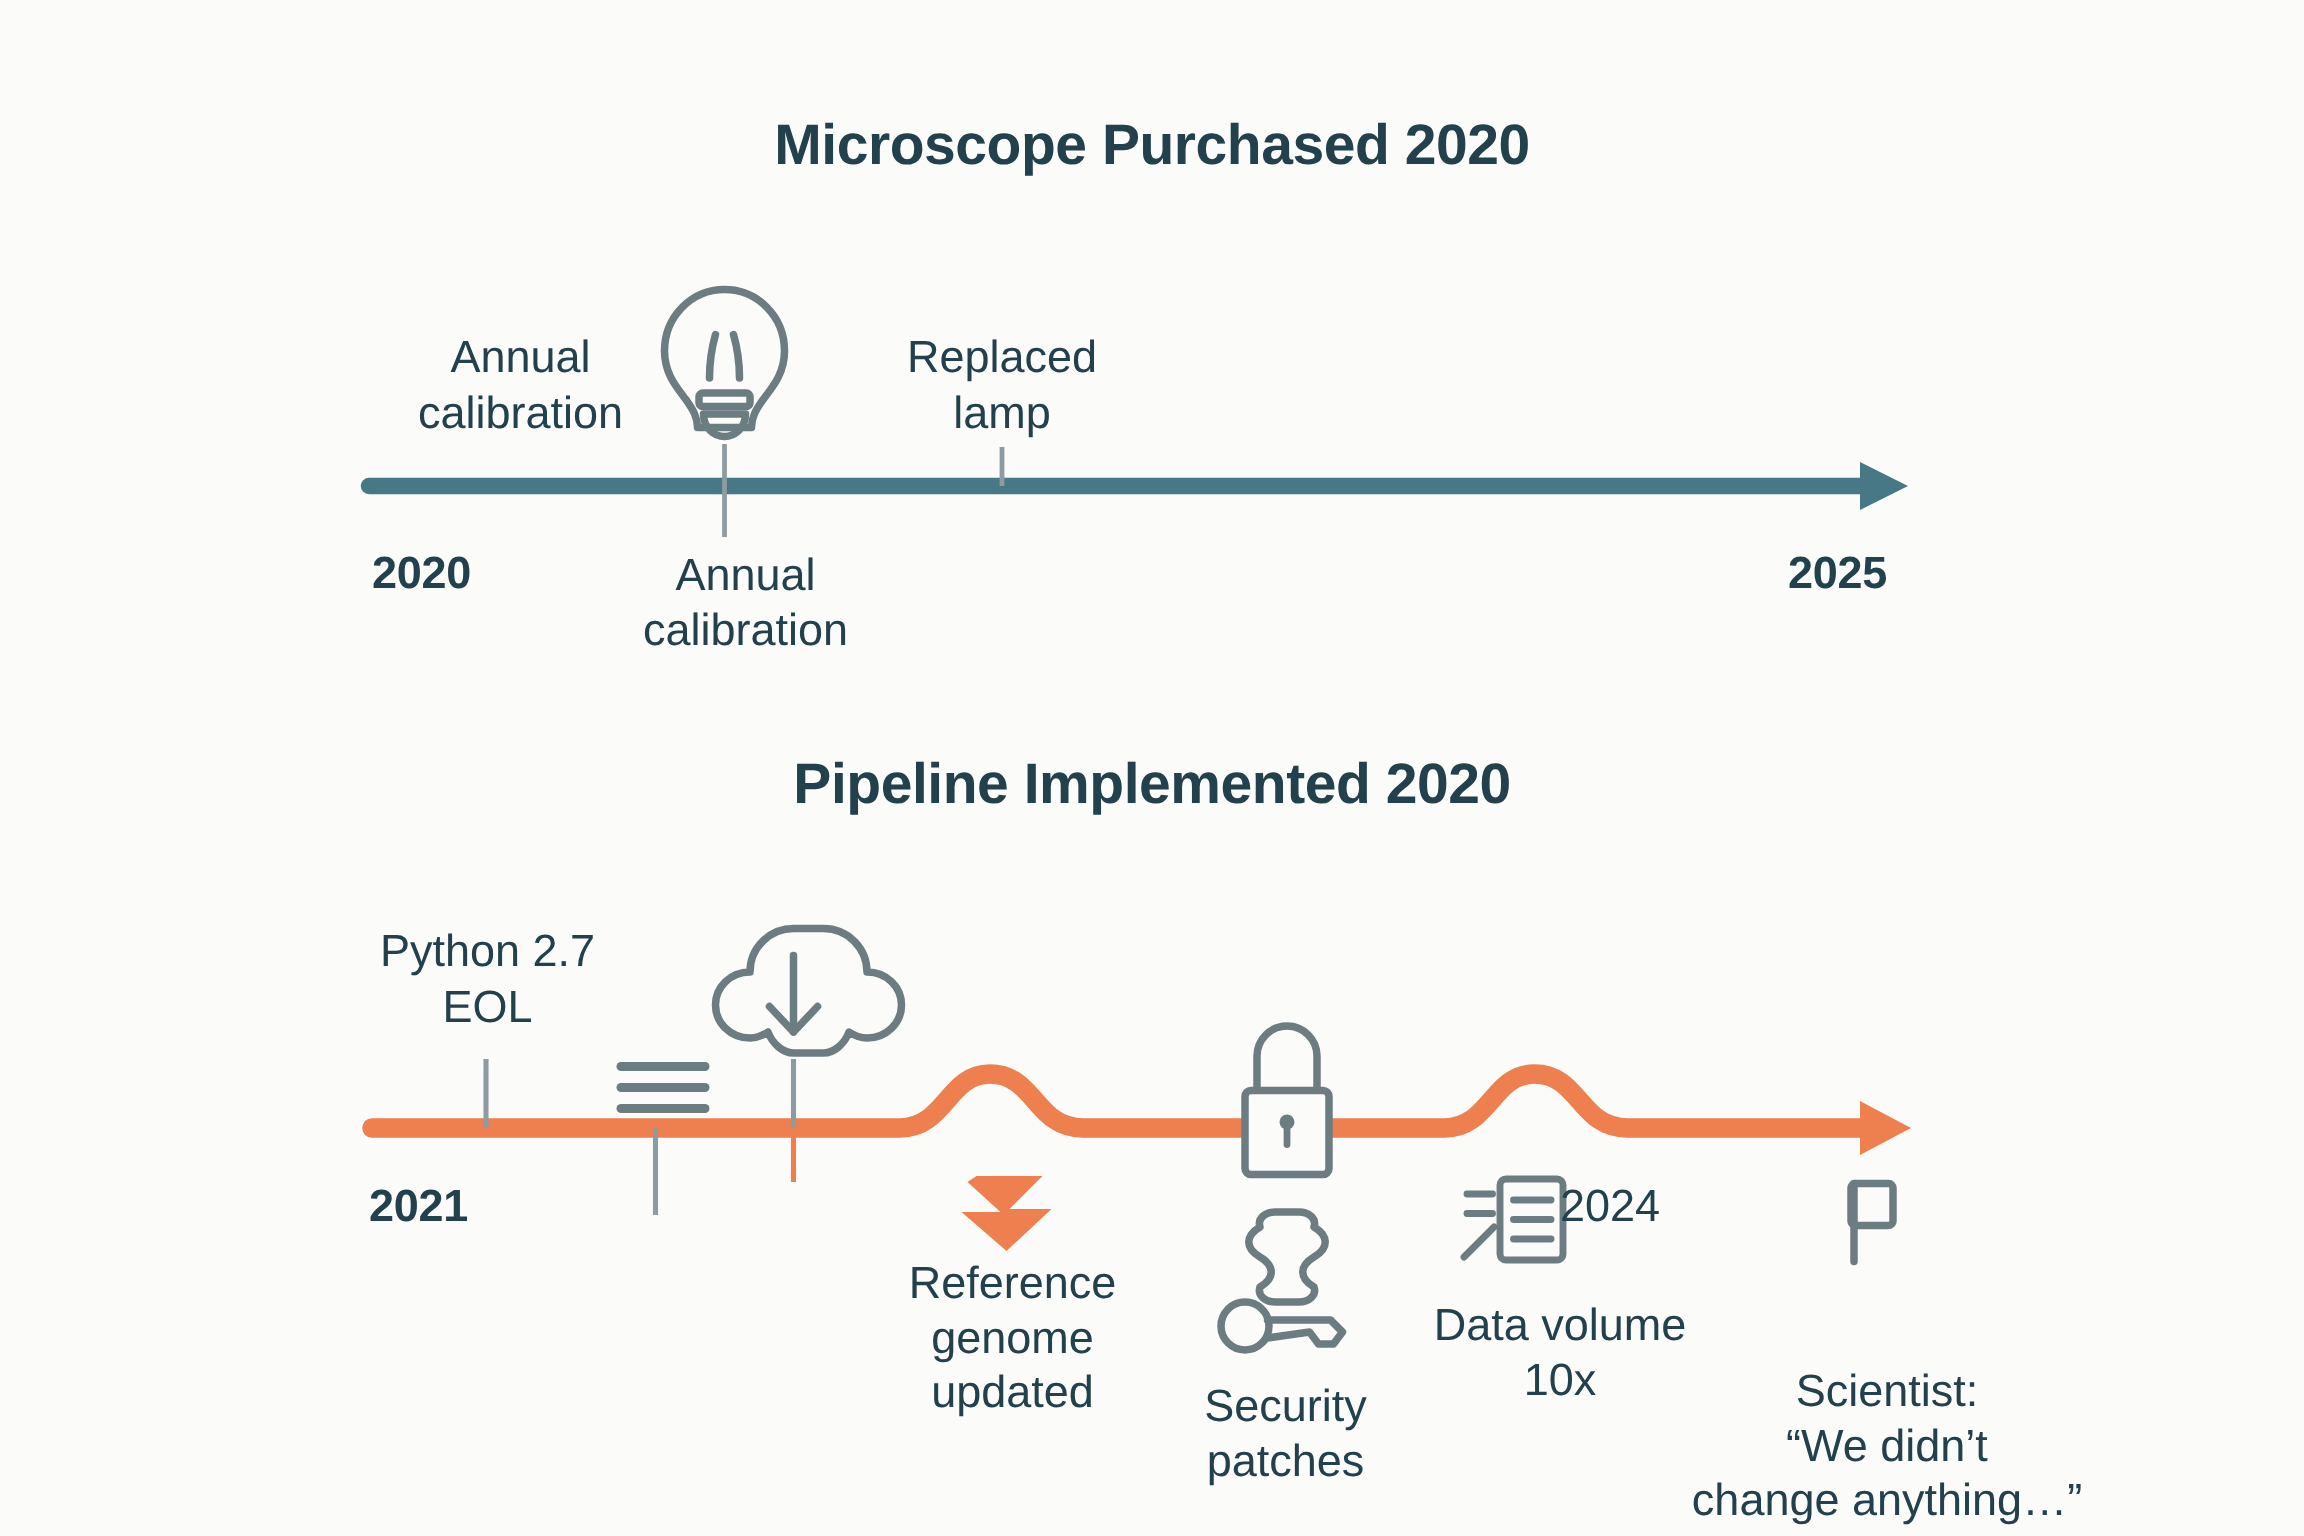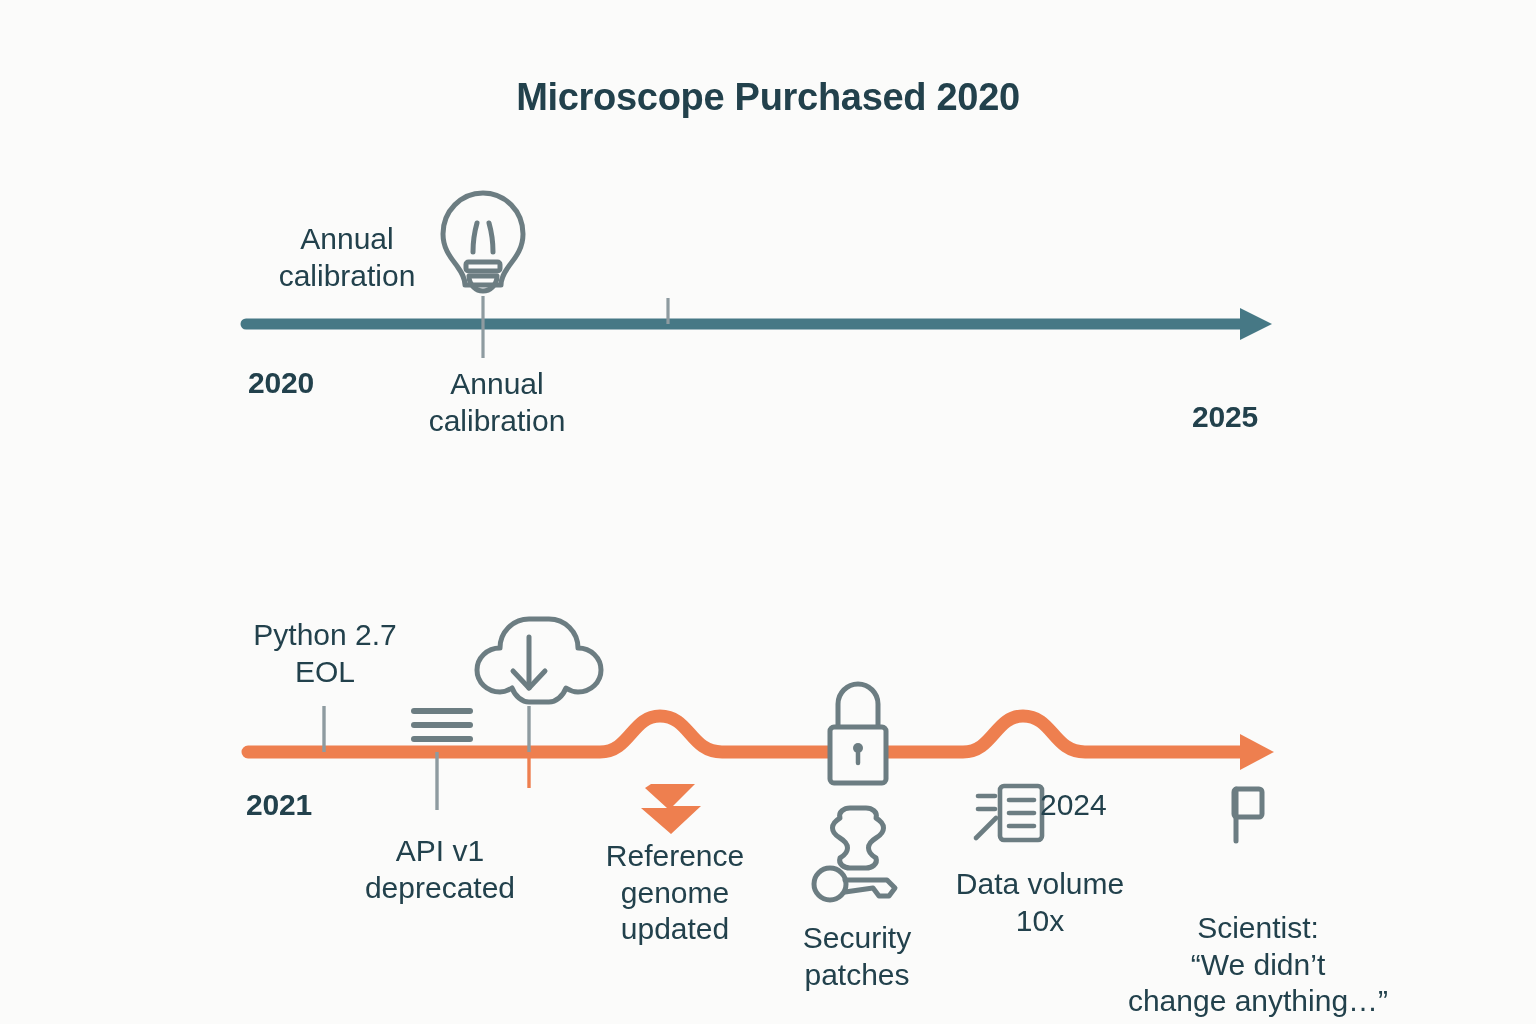--- a/index.html
+++ b/index.html
@@ -183,31 +183,32 @@
   </svg>
 
   <div class="txt title" style="top:74px;">Microscope Purchased 2020</div>
 
   <div class="txt label ctr" style="left:347px; top:221px; width:260px;">Annual
 calibration</div>
 
   <div class="txt label ctr" style="left:497px; top:366px; width:280px;">Annual
 calibration</div>
 
+  <div class="txt label ctr" style="left:668px; top:221px; width:260px;">Replaced
+lamp</div>
 
   <div class="txt yearlabel ctr" style="left:281px; top:365px; width:180px;">2020</div>
 
-  <div class="txt yearlabel ctr" style="left:1225px; top:365px; width:180px;margin-top:34px;">2025</div>
-
+  <div class="txt yearlabel ctr" style="left:1225px; top:365px; width:180px;">2025</div>
+
+  <div class="txt title" style="top:500px;">Pipeline Implemented 2020</div>
 
   <div class="txt label ctr" style="left:325px; top:617px; width:280px;">Python 2.7
 EOL</div>
 
-  <div class="txt label ctr" style="left:440px; top:833px; width:300px;">API v1
-deprecated</div>
 
   <div class="txt label ctr" style="left:857px; top:920px; width:250px;">Security
 patches</div>
 
   <div class="txt label ctr" style="left:675px; top:838px; width:250px;">Reference
 genome
 updated</div>
 
   <div class="txt label ctr" style="left:1040px; top:866px; width:280px;">Data volume
 10x</div>

